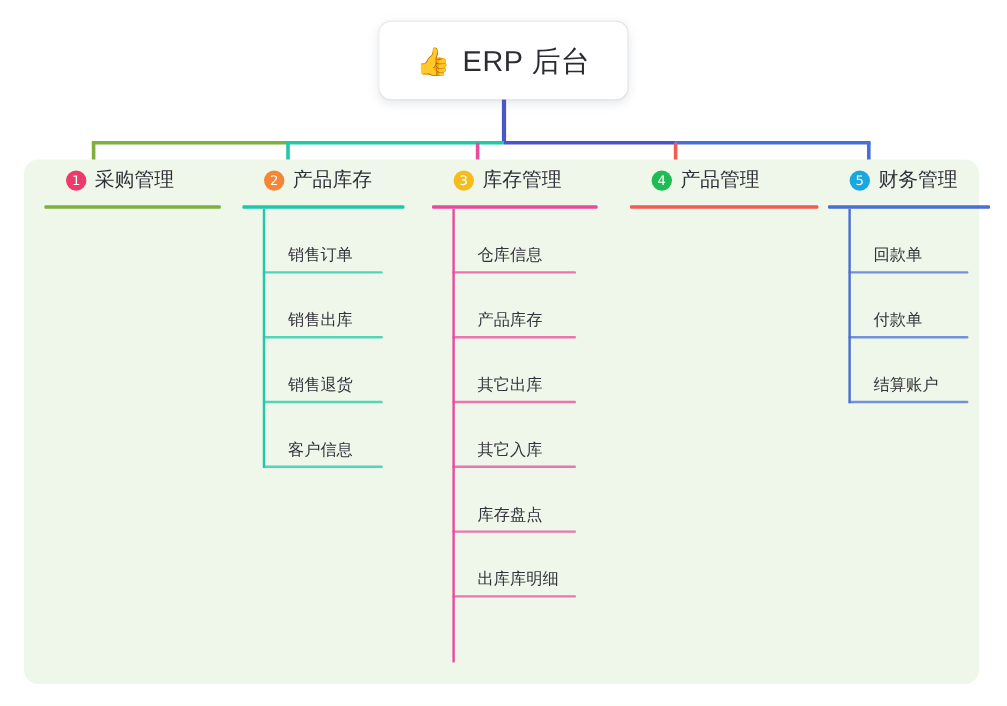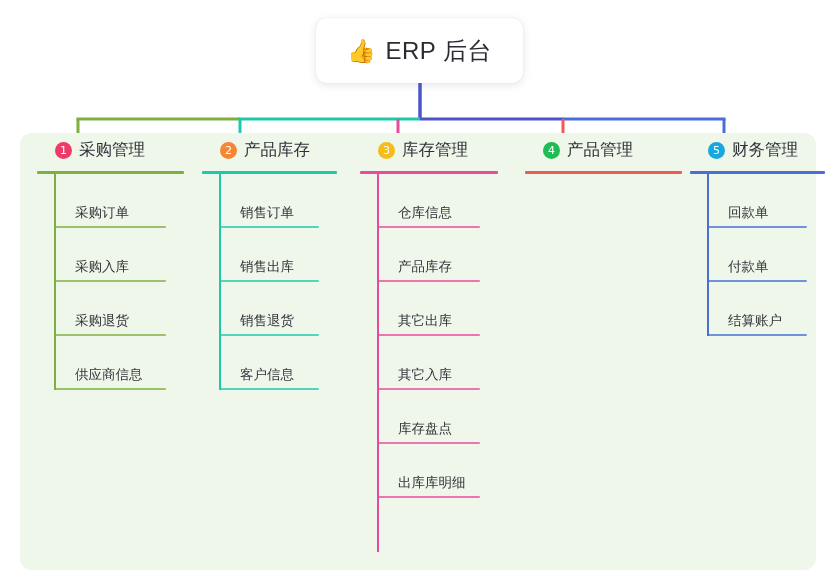--- a/index.html
+++ b/index.html
@@ -168,39 +168,20 @@
 
   <div class="panel"></div>
 
   <div class="columns" id="columns">
       <div class="col" style="left: 17px; width: 150px;">
         <div class="col-head">
           <span class="badge" style="background: rgb(238, 58, 107);">1</span>
           <span class="col-title">采购管理</span>
         </div>
         <div class="col-rule" style="background: rgb(127, 176, 63); width: 147px; margin-left: 0px;"></div>
-        <div class="col-body" style="height: 216px;">
-          <div class="spine" style="background: rgb(127, 176, 63); height: 216px;"></div>
-          <div class="item">
-            <span class="item-label">采购订单</span>
-            <div class="item-underline" style="background: rgb(127, 176, 63); opacity: 0.75; width: 112px;"></div>
-          </div>
-          <div class="item">
-            <span class="item-label">采购入库</span>
-            <div class="item-underline" style="background: rgb(127, 176, 63); opacity: 0.75; width: 112px;"></div>
-          </div>
-          <div class="item">
-            <span class="item-label">采购退货</span>
-            <div class="item-underline" style="background: rgb(127, 176, 63); opacity: 0.75; width: 112px;"></div>
-          </div>
-          <div class="item">
-            <span class="item-label">供应商信息</span>
-            <div class="item-underline" style="background: rgb(127, 176, 63); opacity: 0.75; width: 112px;"></div>
-          </div>
-        </div>
       </div>
       <div class="col" style="left: 182px; width: 135px;">
         <div class="col-head">
           <span class="badge" style="background: rgb(245, 134, 52);">2</span>
           <span class="col-title">产品库存</span>
         </div>
         <div class="col-rule" style="background: rgb(30, 201, 171); width: 135px; margin-left: 0px;"></div>
         <div class="col-body" style="height: 229px;">
           <div class="spine" style="background: rgb(30, 201, 171); height: 216px;"></div>
           <div class="item">

